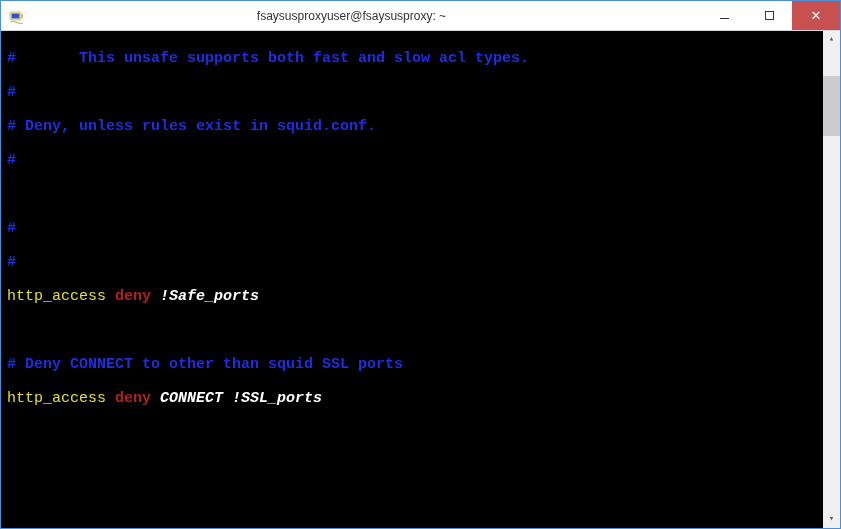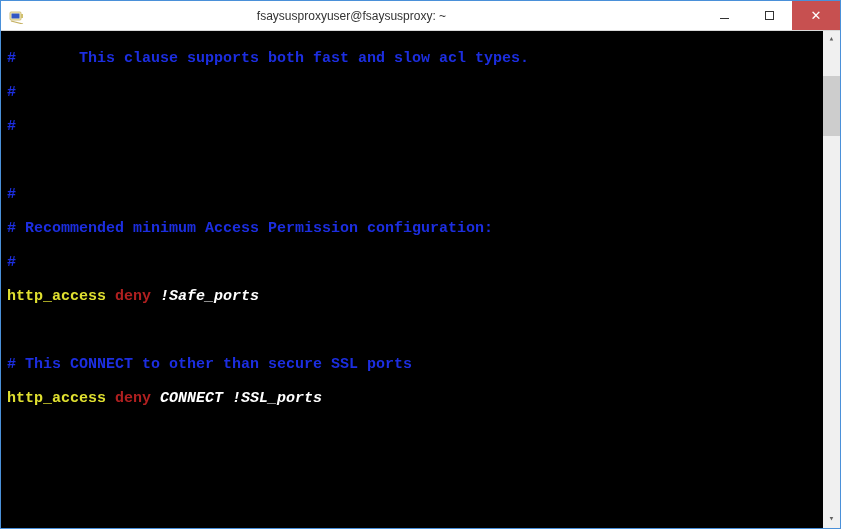--- a/index.html
+++ b/index.html
@@ -111,21 +111,21 @@
     }
     .scroll-thumb {
       position: absolute;
       left: 0;
       right: 0;
       top: 6%;
       height: 60px;
       background: #cdcdcd;
     }
     .c-comment { color: #1c2ee0; font-weight: bold; }
-    .c-yellow  { color: #e0e030; font-weight: bold; }
+    .c-yellow  { color: #e0e030; font-weight: normal; }
     .c-red     { color: #b02020; font-weight: bold; }
     .c-white   { color: #ffffff; font-weight: bold; font-style: italic; }
   </style>
 </head>
 <body>
 
 <div class="window">
   <div class="titlebar">
     <svg class="titlebar-icon" viewBox="0 0 16 16">
       <rect x="1" y="4" width="11" height="8" rx="1" fill="#f5efc2" stroke="#c5b060" stroke-width="0.8"></rect>
@@ -141,30 +141,30 @@
       <div class="title-btn">
           <div class="max-glyph"></div>
         </div>
       <div class="title-btn close">
           <span class="close-glyph">✕</span>
         </div>
     </div>
   </div>
 
   <div class="terminal">
-<div><span class="c-comment">#</span><span class="c-comment">       This clause supports both fast and slow acl types.</span></div>
+<div><span class="c-comment">#</span><span class="c-comment">       This unsafe supports both fast and slow acl types.</span></div>
 <div><span class="c-comment">#</span></div>
+<div><span class="c-comment"># Deny, unless rules exist in squid.conf.</span></div>
 <div><span class="c-comment">#</span></div>
 <div> </div>
 <div><span class="c-comment">#</span></div>
-<div><span class="c-comment"># Recommended minimum Access Permission configuration:</span></div>
 <div><span class="c-comment">#</span></div>
 <div><span class="c-yellow">http_access </span><span class="c-red">deny</span><span class="c-white"> !Safe_ports</span></div>
 <div> </div>
-<div><span class="c-comment"># This CONNECT to other than secure SSL ports</span></div>
+<div><span class="c-comment"># Deny CONNECT to other than squid SSL ports</span></div>
 <div><span class="c-yellow">http_access </span><span class="c-red">deny</span><span class="c-white"> CONNECT !SSL_ports</span></div>
 
 
 
 
 
 
 
 
 

